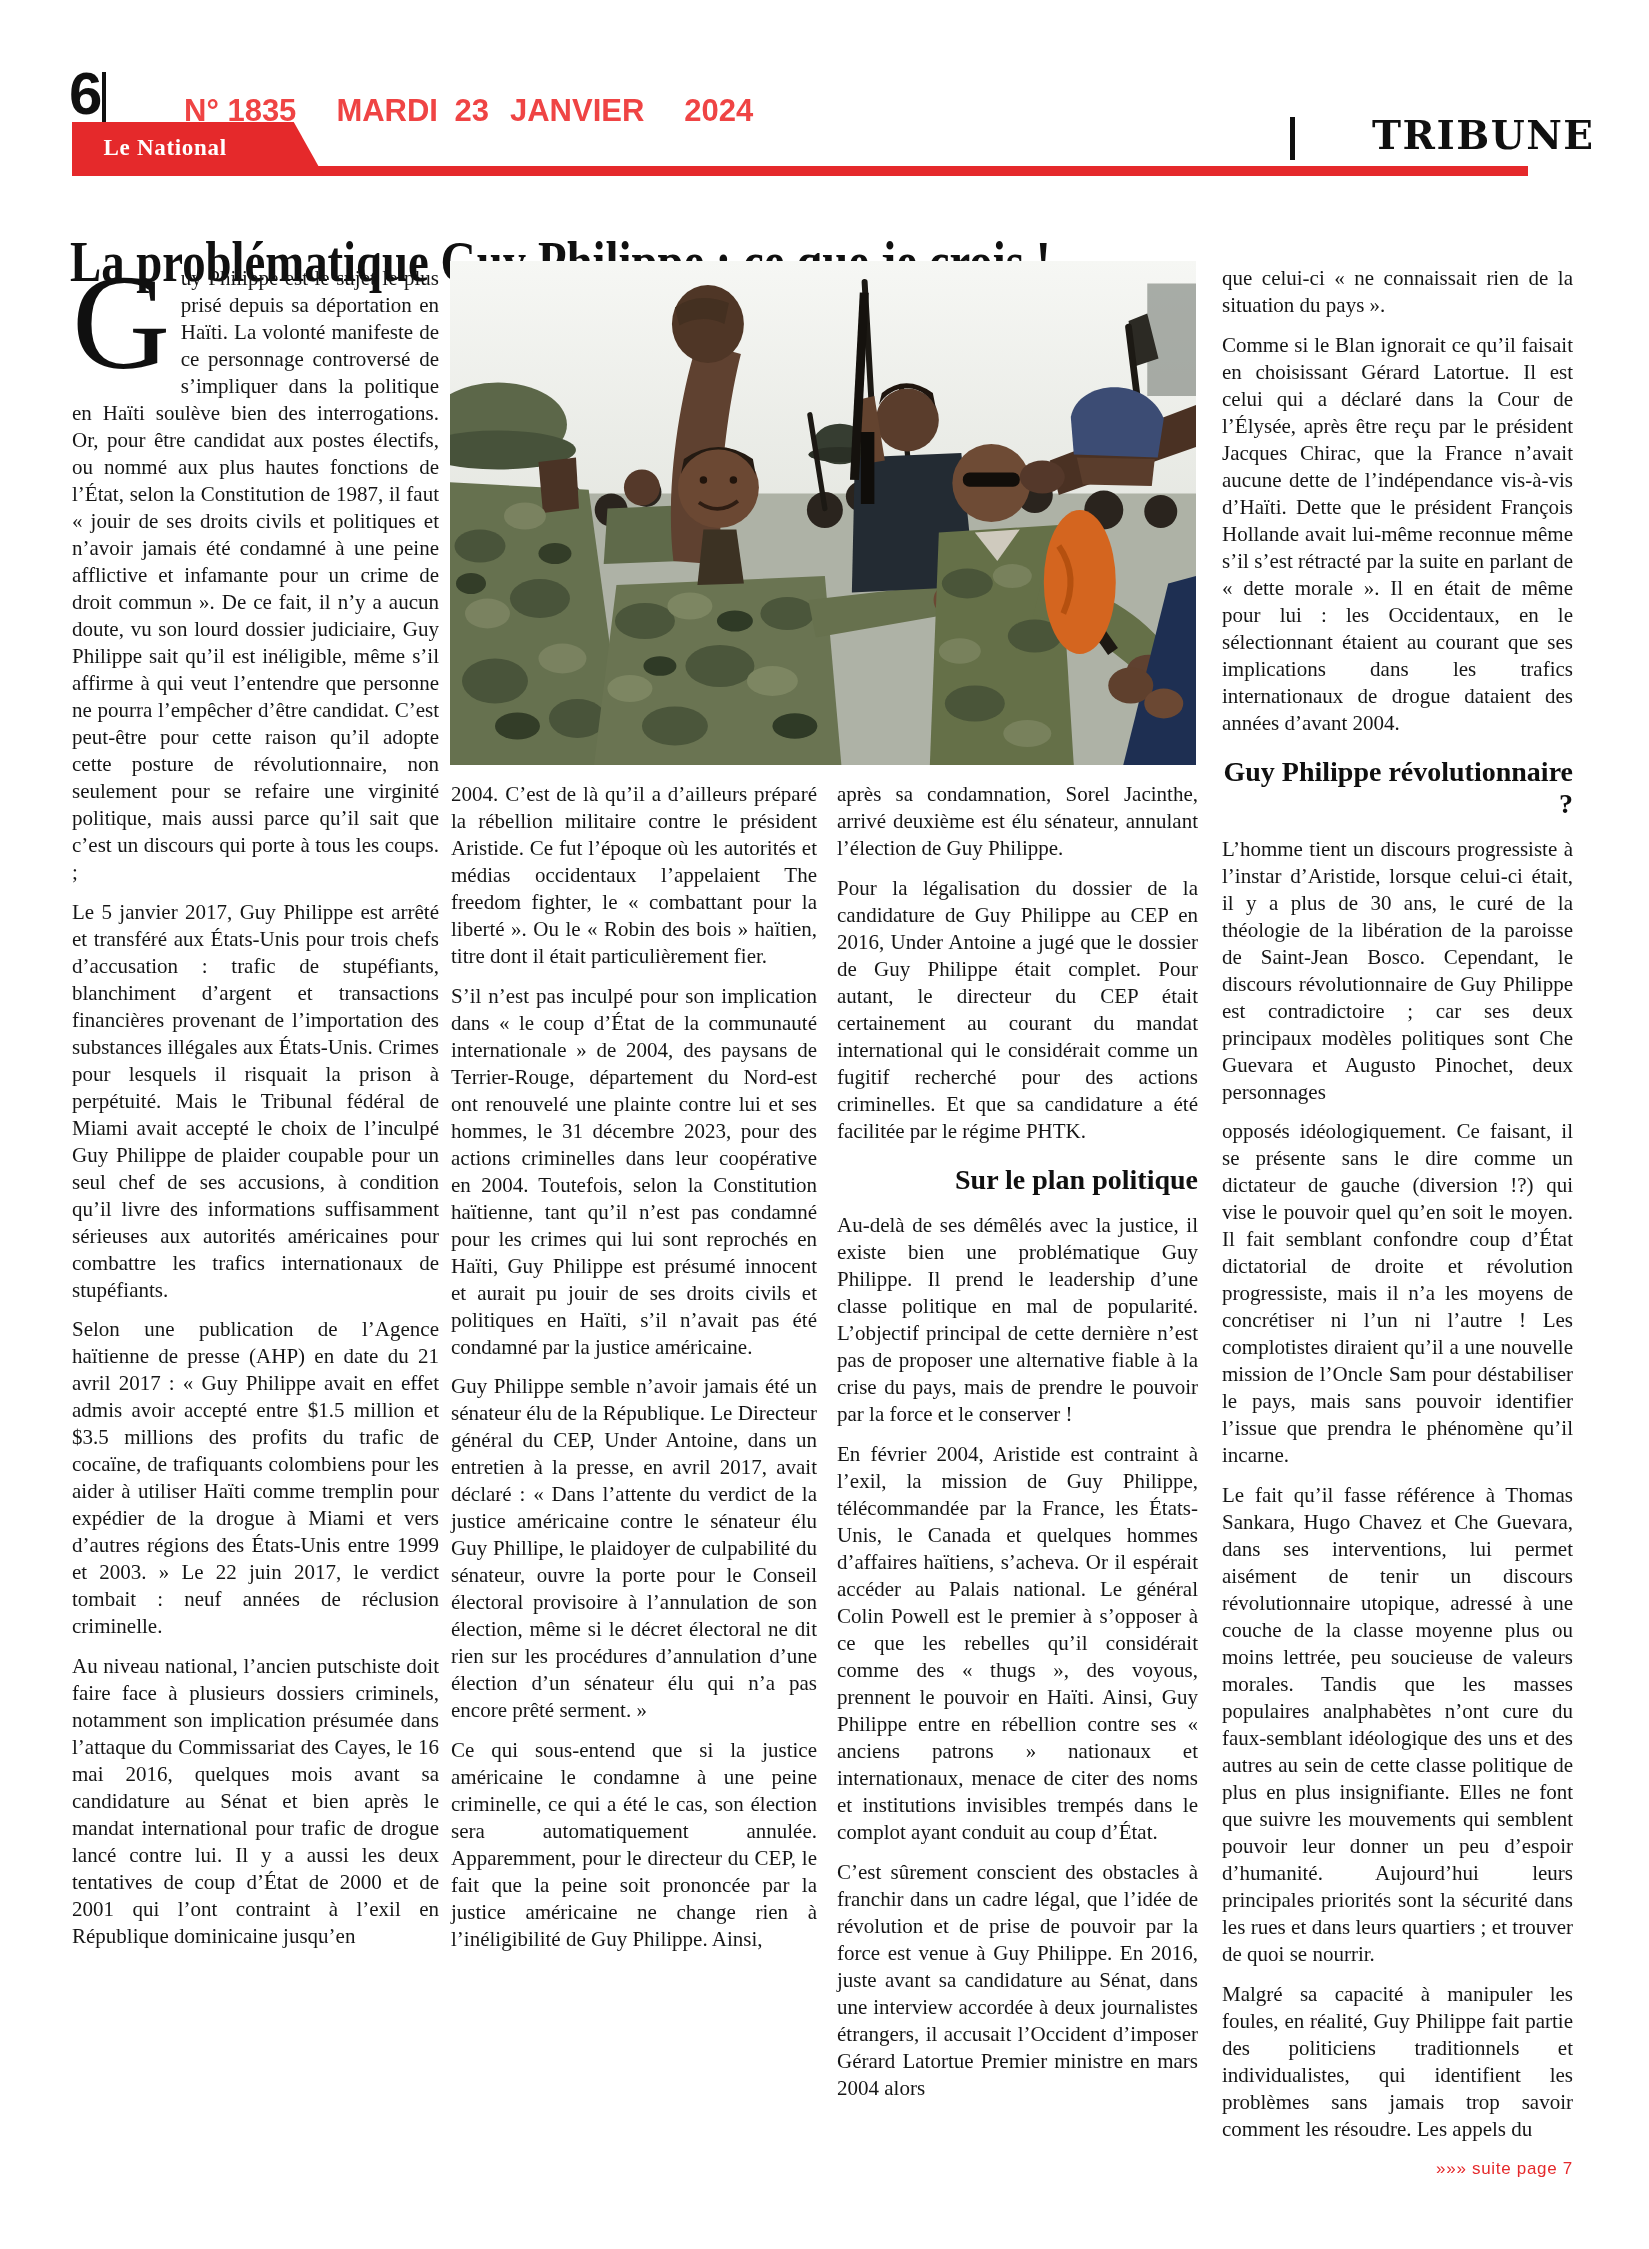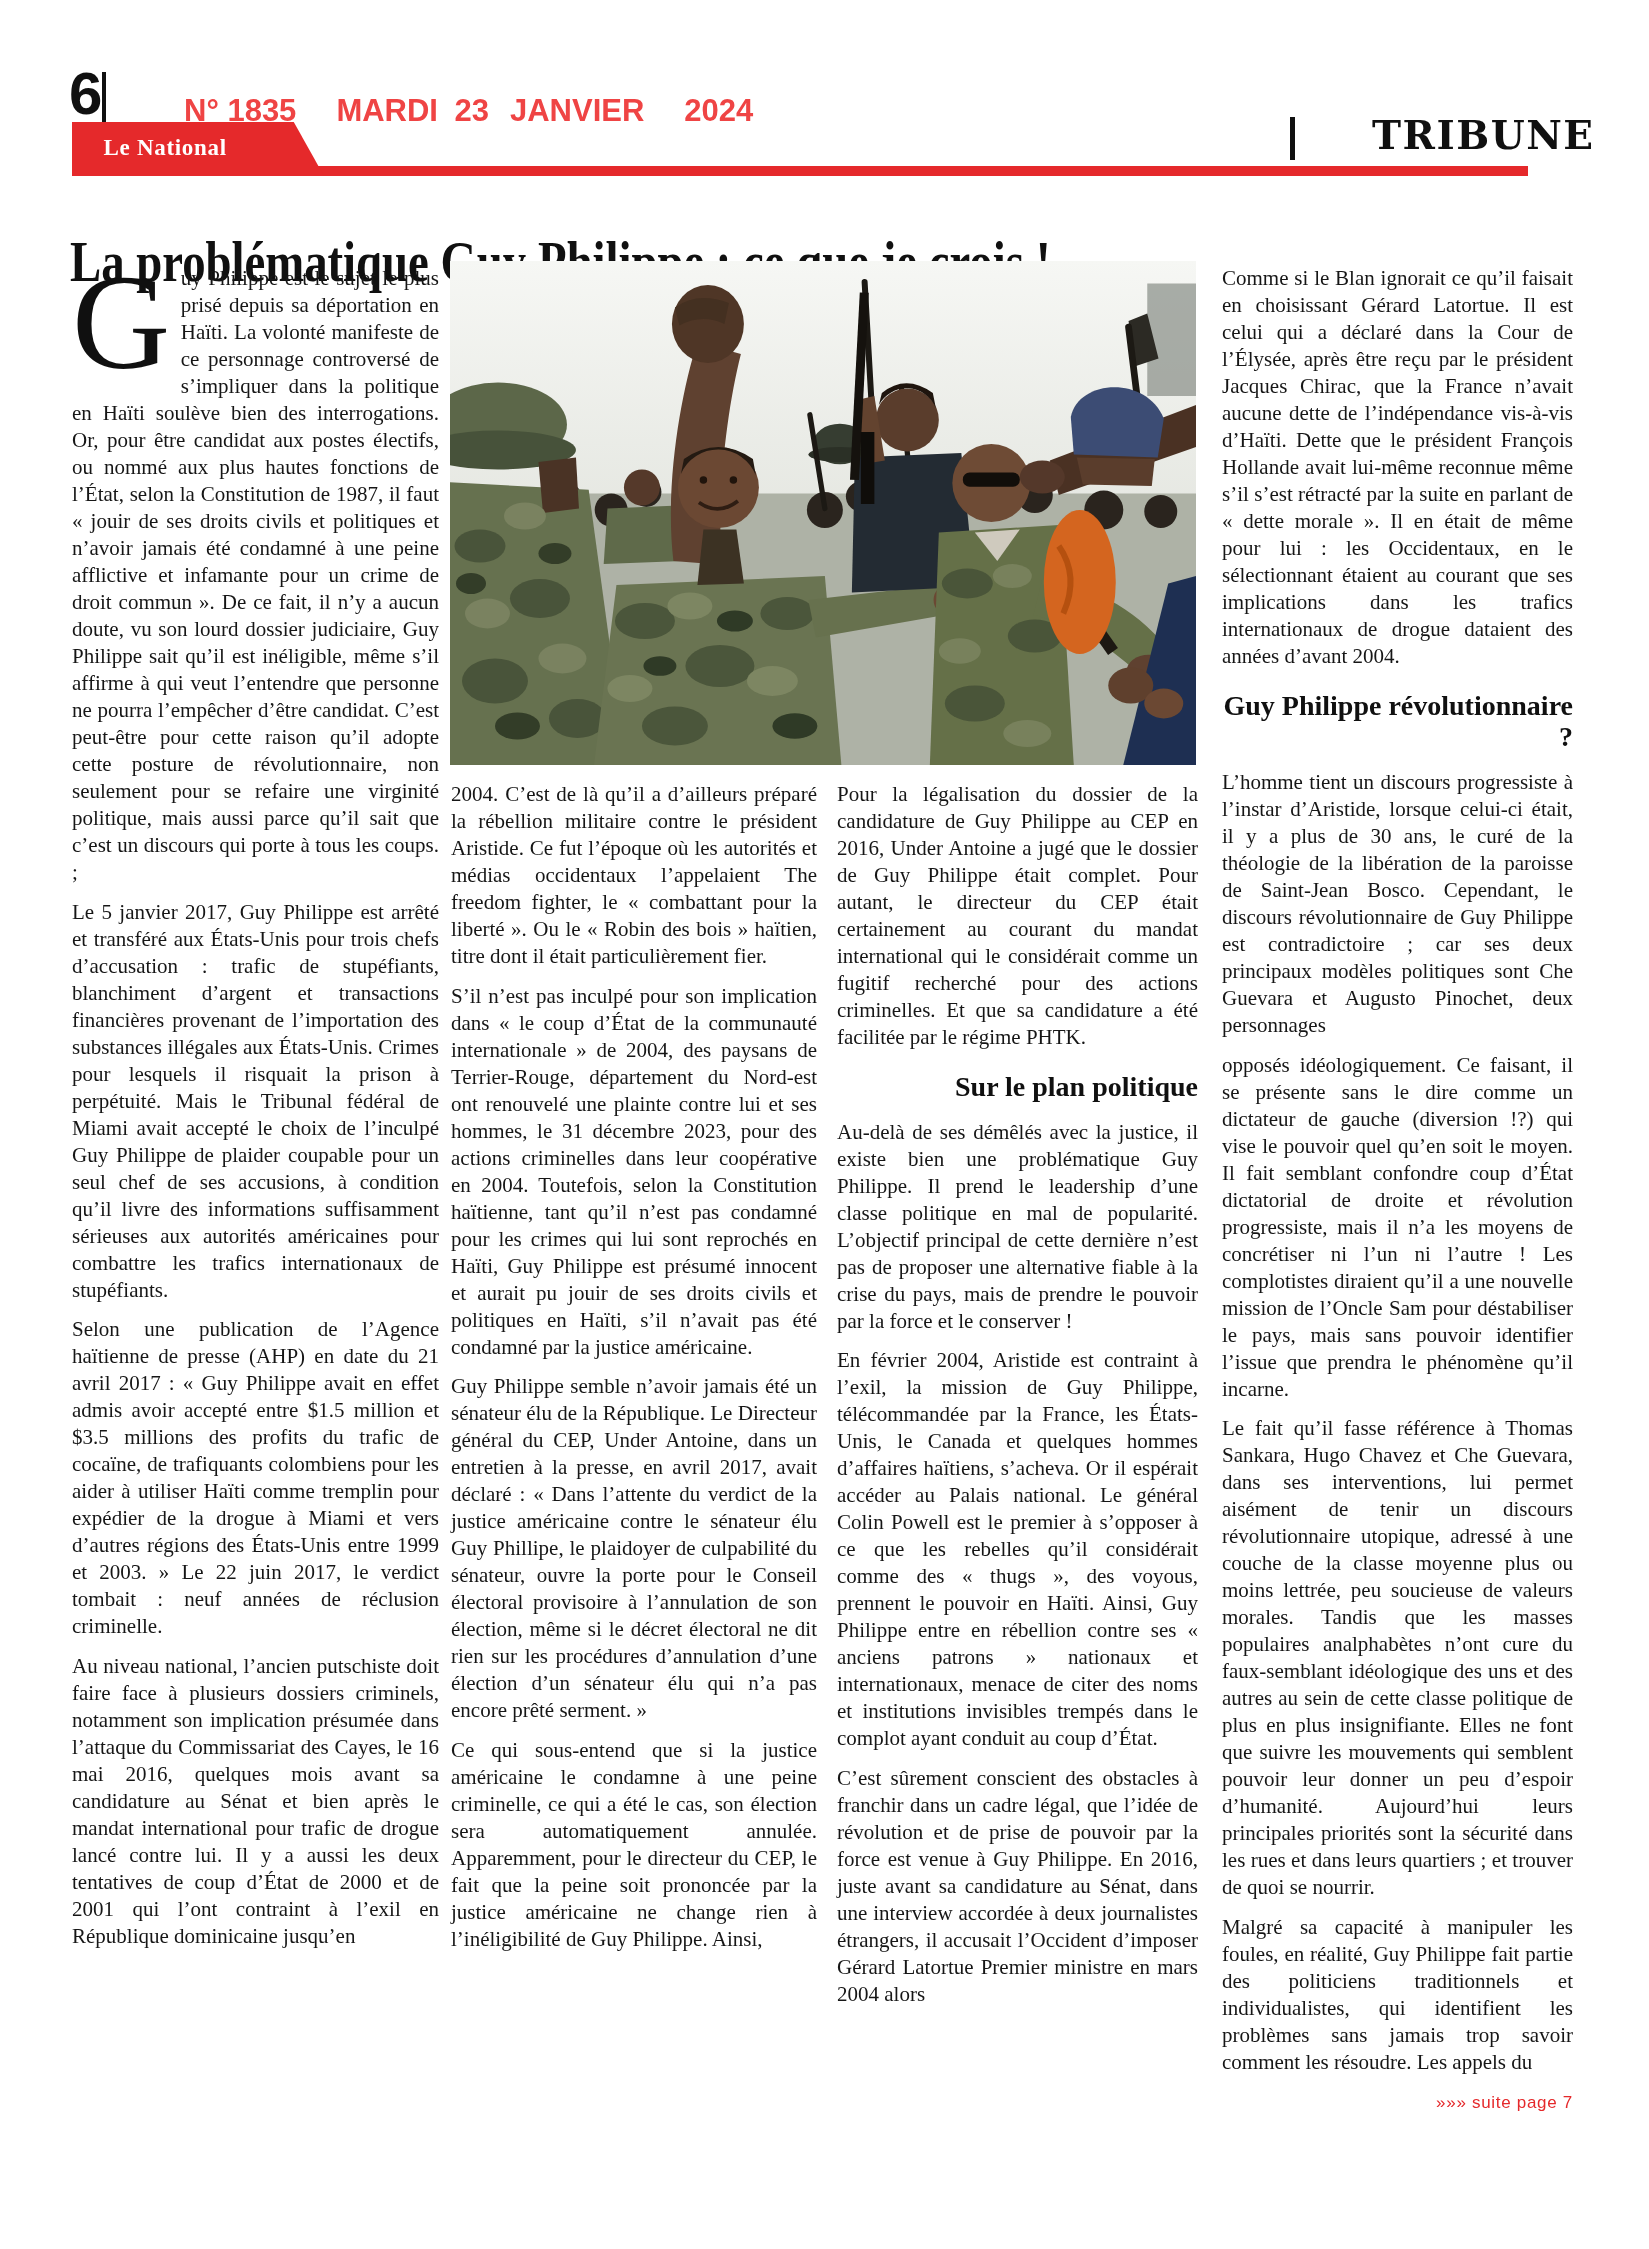--- a/index.html
+++ b/index.html
@@ -206,27 +206,29 @@
       <p>Selon une publication de l’Agence haïtienne de presse (AHP) en date du 21 avril 2017 : « Guy Philippe avait en effet admis avoir accepté entre $1.5 million et $3.5 millions des profits du trafic de cocaïne, de trafiquants colombiens pour les aider à utiliser Haïti comme tremplin pour expédier de la drogue à Miami et vers d’autres régions des États-Unis entre 1999 et 2003. » Le 22 juin 2017, le verdict tombait : neuf années de réclusion criminelle.</p>
       <p>Au niveau national, l’ancien putschiste doit faire face à plusieurs dossiers criminels, notamment son implication présumée dans l’attaque du Commissariat des Cayes, le 16 mai 2016, quelques mois avant sa candidature au Sénat et bien après le mandat international pour trafic de drogue lancé contre lui. Il y a aussi les deux tentatives de coup d’État de 2000 et de 2001 qui l’ont contraint à l’exil en République dominicaine jusqu’en</p>
     </div>
   <div id="col2" class="col">
       <p>2004. C’est de là qu’il a d’ailleurs préparé la rébellion militaire contre le président Aristide. Ce fut l’époque où les autorités et médias occidentaux l’appelaient The freedom fighter, le « combattant pour la liberté ». Ou le « Robin des bois » haïtien, titre dont il était particulièrement fier.</p>
       <p>S’il n’est pas inculpé pour son implication dans « le coup d’État de la communauté internationale » de 2004, des paysans de Terrier-Rouge, département du Nord-est ont renouvelé une plainte contre lui et ses hommes, le 31 décembre 2023, pour des actions criminelles dans leur coopérative en 2004. Toutefois, selon la Constitution haïtienne, tant qu’il n’est pas condamné pour les crimes qui lui sont reprochés en Haïti, Guy Philippe est présumé innocent et aurait pu jouir de ses droits civils et politiques en Haïti, s’il n’avait pas été condamné par la justice américaine.</p>
       <p>Guy Philippe semble n’avoir jamais été un sénateur élu de la République. Le Directeur général du CEP, Under Antoine, dans un entretien à la presse, en avril 2017, avait déclaré : « Dans l’attente du verdict de la justice américaine contre le sénateur élu Guy Phillipe, le plaidoyer de culpabilité du sénateur, ouvre la porte pour le Conseil électoral provisoire à l’annulation de son élection, même si le décret électoral ne dit rien sur les procédures d’annulation d’une élection d’un sénateur élu qui n’a pas encore prêté serment. »</p>
       <p>Ce qui sous-entend que si la justice américaine le condamne à une peine criminelle, ce qui a été le cas, son élection sera automatiquement annulée. Apparemment, pour le directeur du CEP, le fait que la peine soit prononcée par la justice américaine ne change rien à l’inéligibilité de Guy Philippe. Ainsi,</p>
     </div>
   <div id="col3" class="col">
+      <p>après sa condamnation, Sorel Jacinthe, arrivé deuxième est élu sénateur, annulant l’élection de Guy Philippe.</p>
       <p>Pour la légalisation du dossier de la candidature de Guy Philippe au CEP en 2016, Under Antoine a jugé que le dossier de Guy Philippe était complet. Pour autant, le directeur du CEP était certainement au courant du mandat international qui le considérait comme un fugitif recherché pour des actions criminelles. Et que sa candidature a été facilitée par le régime PHTK.</p>
       <h3>Sur le plan politique</h3>
       <p>Au-delà de ses démêlés avec la justice, il existe bien une problématique Guy Philippe. Il prend le leadership d’une classe politique en mal de popularité. L’objectif principal de cette dernière n’est pas de proposer une alternative fiable à la crise du pays, mais de prendre le pouvoir par la force et le conserver !</p>
       <p>En février 2004, Aristide est contraint à l’exil, la mission de Guy Philippe, télécommandée par la France, les États-Unis, le Canada et quelques hommes d’affaires haïtiens, s’acheva. Or il espérait accéder au Palais national. Le général Colin Powell est le premier à s’opposer à ce que les rebelles qu’il considérait comme des « thugs », des voyous, prennent le pouvoir en Haïti. Ainsi, Guy Philippe entre en rébellion contre ses « anciens patrons » nationaux et internationaux, menace de citer des noms et institutions invisibles trempés dans le complot ayant conduit au coup d’État.</p>
       <p>C’est sûrement conscient des obstacles à franchir dans un cadre légal, que l’idée de révolution et de prise de pouvoir par la force est venue à Guy Philippe. En 2016, juste avant sa candidature au Sénat, dans une interview accordée à deux journalistes étrangers, il accusait l’Occident d’imposer Gérard Latortue Premier ministre en mars 2004 alors</p>
     </div>
   <div id="col4" class="col">
+      <p>que celui-ci « ne connaissait rien de la situation du pays ».</p>
       <p>Comme si le Blan ignorait ce qu’il faisait en choisissant Gérard Latortue. Il est celui qui a déclaré dans la Cour de l’Élysée, après être reçu par le président Jacques Chirac, que la France n’avait aucune dette de l’indépendance vis-à-vis d’Haïti. Dette que le président François Hollande avait lui-même reconnue même s’il s’est rétracté par la suite en parlant de « dette morale ». Il en était de même pour lui : les Occidentaux, en le sélectionnant étaient au courant que ses implications dans les trafics internationaux de drogue dataient des années d’avant 2004.</p>
       <h3>Guy Philippe révolutionnaire ?</h3>
       <p>L’homme tient un discours progressiste à l’instar d’Aristide, lorsque celui-ci était, il y a plus de 30 ans, le curé de la théologie de la libération de la paroisse de Saint-Jean Bosco. Cependant, le discours révolutionnaire de Guy Philippe est contradictoire ; car ses deux principaux modèles politiques sont Che Guevara et Augusto Pinochet, deux personnages</p>
       <p>opposés idéologiquement. Ce faisant, il se présente sans le dire comme un dictateur de gauche (diversion !?) qui vise le pouvoir quel qu’en soit le moyen. Il fait semblant confondre coup d’État dictatorial de droite et révolution progressiste, mais il n’a les moyens de concrétiser ni l’un ni l’autre ! Les complotistes diraient qu’il a une nouvelle mission de l’Oncle Sam pour déstabiliser le pays, mais sans pouvoir identifier l’issue que prendra le phénomène qu’il incarne.</p>
       <p>Le fait qu’il fasse référence à Thomas Sankara, Hugo Chavez et Che Guevara, dans ses interventions, lui permet aisément de tenir un discours révolutionnaire utopique, adressé à une couche de la classe moyenne plus ou moins lettrée, peu soucieuse de valeurs morales. Tandis que les masses populaires analphabètes n’ont cure du faux-semblant idéologique des uns et des autres au sein de cette classe politique de plus en plus insignifiante. Elles ne font que suivre les mouvements qui semblent pouvoir leur donner un peu d’espoir d’humanité. Aujourd’hui leurs principales priorités sont la sécurité dans les rues et dans leurs quartiers ; et trouver de quoi se nourrir.</p>
       <p>Malgré sa capacité à manipuler les foules, en réalité, Guy Philippe fait partie des politiciens traditionnels et individualistes, qui identifient les problèmes sans jamais trop savoir comment les résoudre. Les appels du</p>
       <p class="suite">»»» suite page 7</p>
     </div>
 
 </div>

